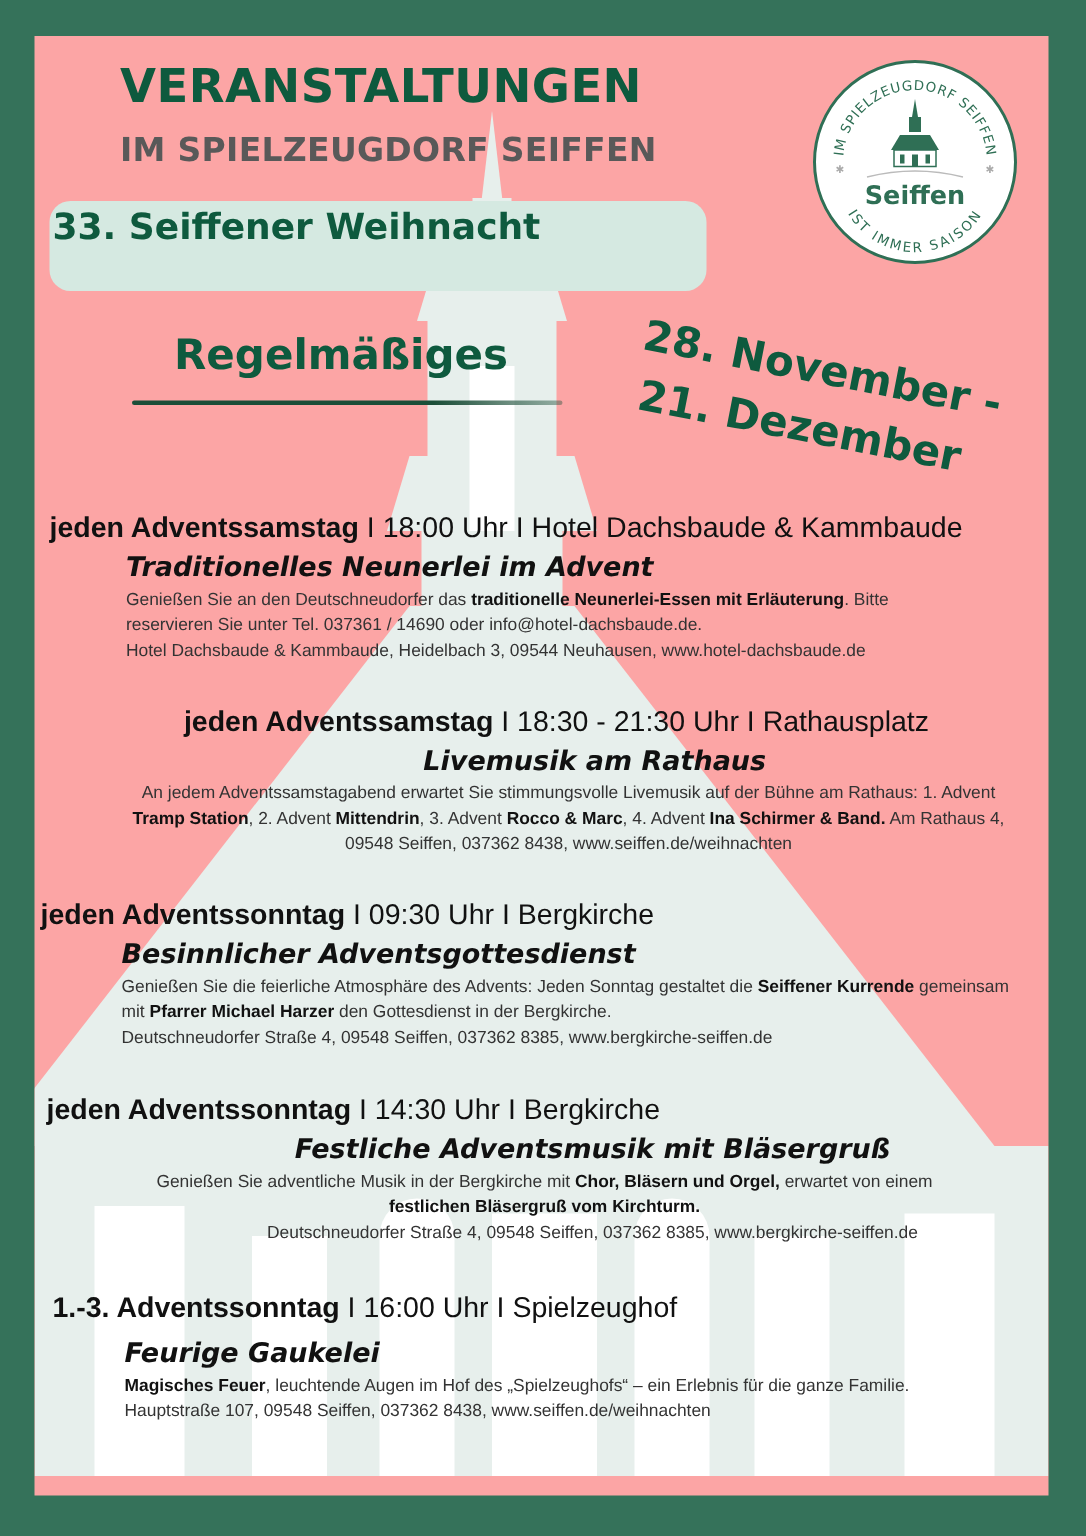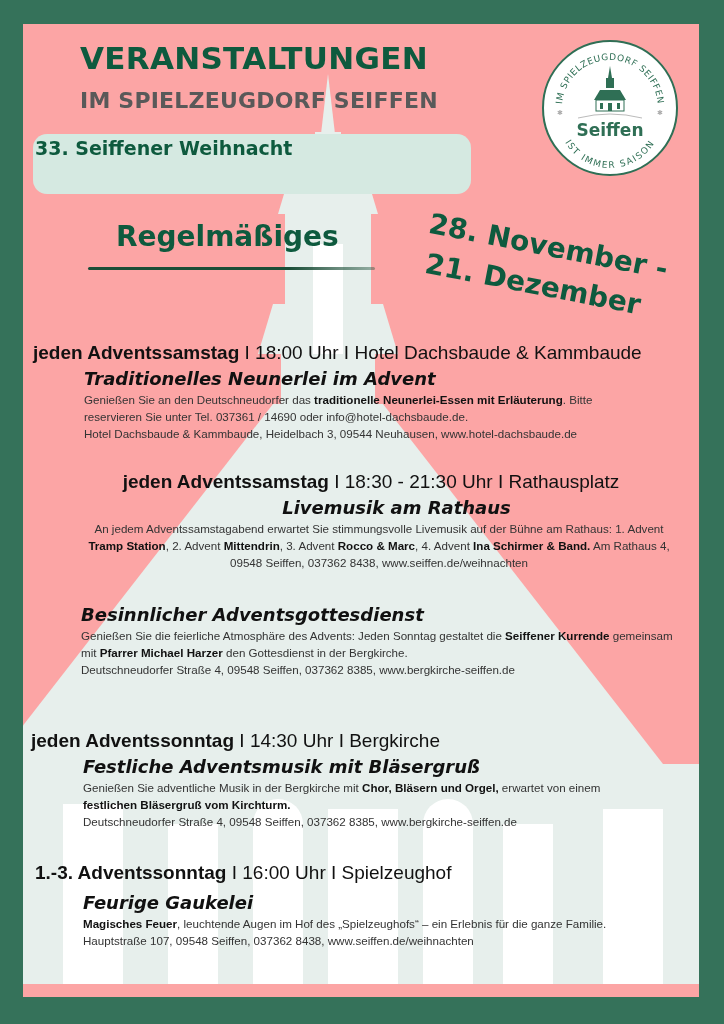--- a/index.html
+++ b/index.html
@@ -26,21 +26,21 @@
     font-family: "DejaVu Sans", sans-serif; font-weight: bold;
     font-size: 22px; color: #595959; letter-spacing: 0.2px;
   }
   .pill {
     position: absolute; left: 10px; top: 110px; width: 438px; height: 60px;
     background: #d5e9e1; border-radius: 14px;
   }
   .pill-text {
     position: absolute; left: 12px; top: 113px;
     font-family: "DejaVu Sans", sans-serif; font-weight: bold;
-    font-size: 19px; color: #0e5a3e; white-space: nowrap;
+    font-size: 24px; color: #0e5a3e; white-space: nowrap;
   }
   .subtitle {
     position: absolute; left: 93px; top: 196px;
     font-family: "DejaVu Sans", sans-serif; font-weight: bold;
     font-size: 28px; color: #0e5a3e;
   }
   .underline {
     position: absolute; left: 65px; top: 243px; width: 287px; height: 3px;
     background: linear-gradient(90deg, #1b4e38 0%, #1b4e38 70%, rgba(27,78,56,0.4) 100%);
     border-radius: 2px;
@@ -164,36 +164,43 @@
         <span>I</span>
         <span>Rathausplatz</span>
       </div>
       <div style="padding-left:51px;">
         <div class="event-title">Livemusik am Rathaus</div>
         <div class="event-desc" style="width:590px;"><span>An jedem Adventssamstagabend erwartet Sie stimmungsvolle Livemusik auf der Bühne am Rathaus: 1. Advent </span><b>Tramp Station</b><span>, 2. Advent </span><b>Mittendrin</b><span>, 3. Advent </span><b>Rocco &amp; Marc</b><span>, 4. Advent </span><b>Ina Schirmer &amp; Band.</b><span> Am Rathaus 4, 09548 Seiffen, 037362 8438, www.seiffen.de/weihnachten</span></div>
       </div>
     </div>
 
     <div class="event" style="top:576px; left:4px;">
+      <div class="event-head">
+        <span class="b">jeden Adventssonntag</span>
+        <span>I</span>
+        <span>09:30 Uhr</span>
+        <span>I</span>
+        <span>Bergkirche</span>
+      </div>
       <div style="padding-left:54px;">
         <div class="event-title">Besinnlicher Adventsgottesdienst</div>
         <div class="event-desc" style="width:600px;"><span>Genießen Sie die feierliche Atmosphäre des Advents: Jeden Sonntag gestaltet die </span><b>Seiffener Kurrende</b><span> gemeinsam mit </span><b>Pfarrer Michael Harzer</b><span> den Gottesdienst in der Bergkirche.</span></div>
         <div class="event-desc" style="margin-top:0">Deutschneudorfer Straße 4, 09548 Seiffen, 037362 8385, www.bergkirche-seiffen.de</div>
       </div>
     </div>
 
     <div class="event" style="top:706px; left:8px;">
       <div class="event-head">
         <span class="b">jeden Adventssonntag</span>
         <span>I</span>
         <span>14:30 Uhr</span>
         <span>I</span>
         <span>Bergkirche</span>
       </div>
-      <div style="padding-left:52px;">
+      <div style="padding-left:52px;text-align:center;">
         <div class="event-title">Festliche Adventsmusik mit Bläsergruß</div>
         <div class="event-desc" style="width:560px;"><span>Genießen Sie adventliche Musik in der Bergkirche mit </span><b>Chor, Bläsern und Orgel,</b><span> erwartet von einem </span><b>festlichen Bläsergruß vom Kirchturm.</b></div>
         <div class="event-desc" style="margin-top:0">Deutschneudorfer Straße 4, 09548 Seiffen, 037362 8385, www.bergkirche-seiffen.de</div>
       </div>
     </div>
 
     <div class="event" style="top:838px; left:12px;">
       <div class="event-head">
         <span class="b">1.-3. Adventssonntag</span>
         <span>I</span>

